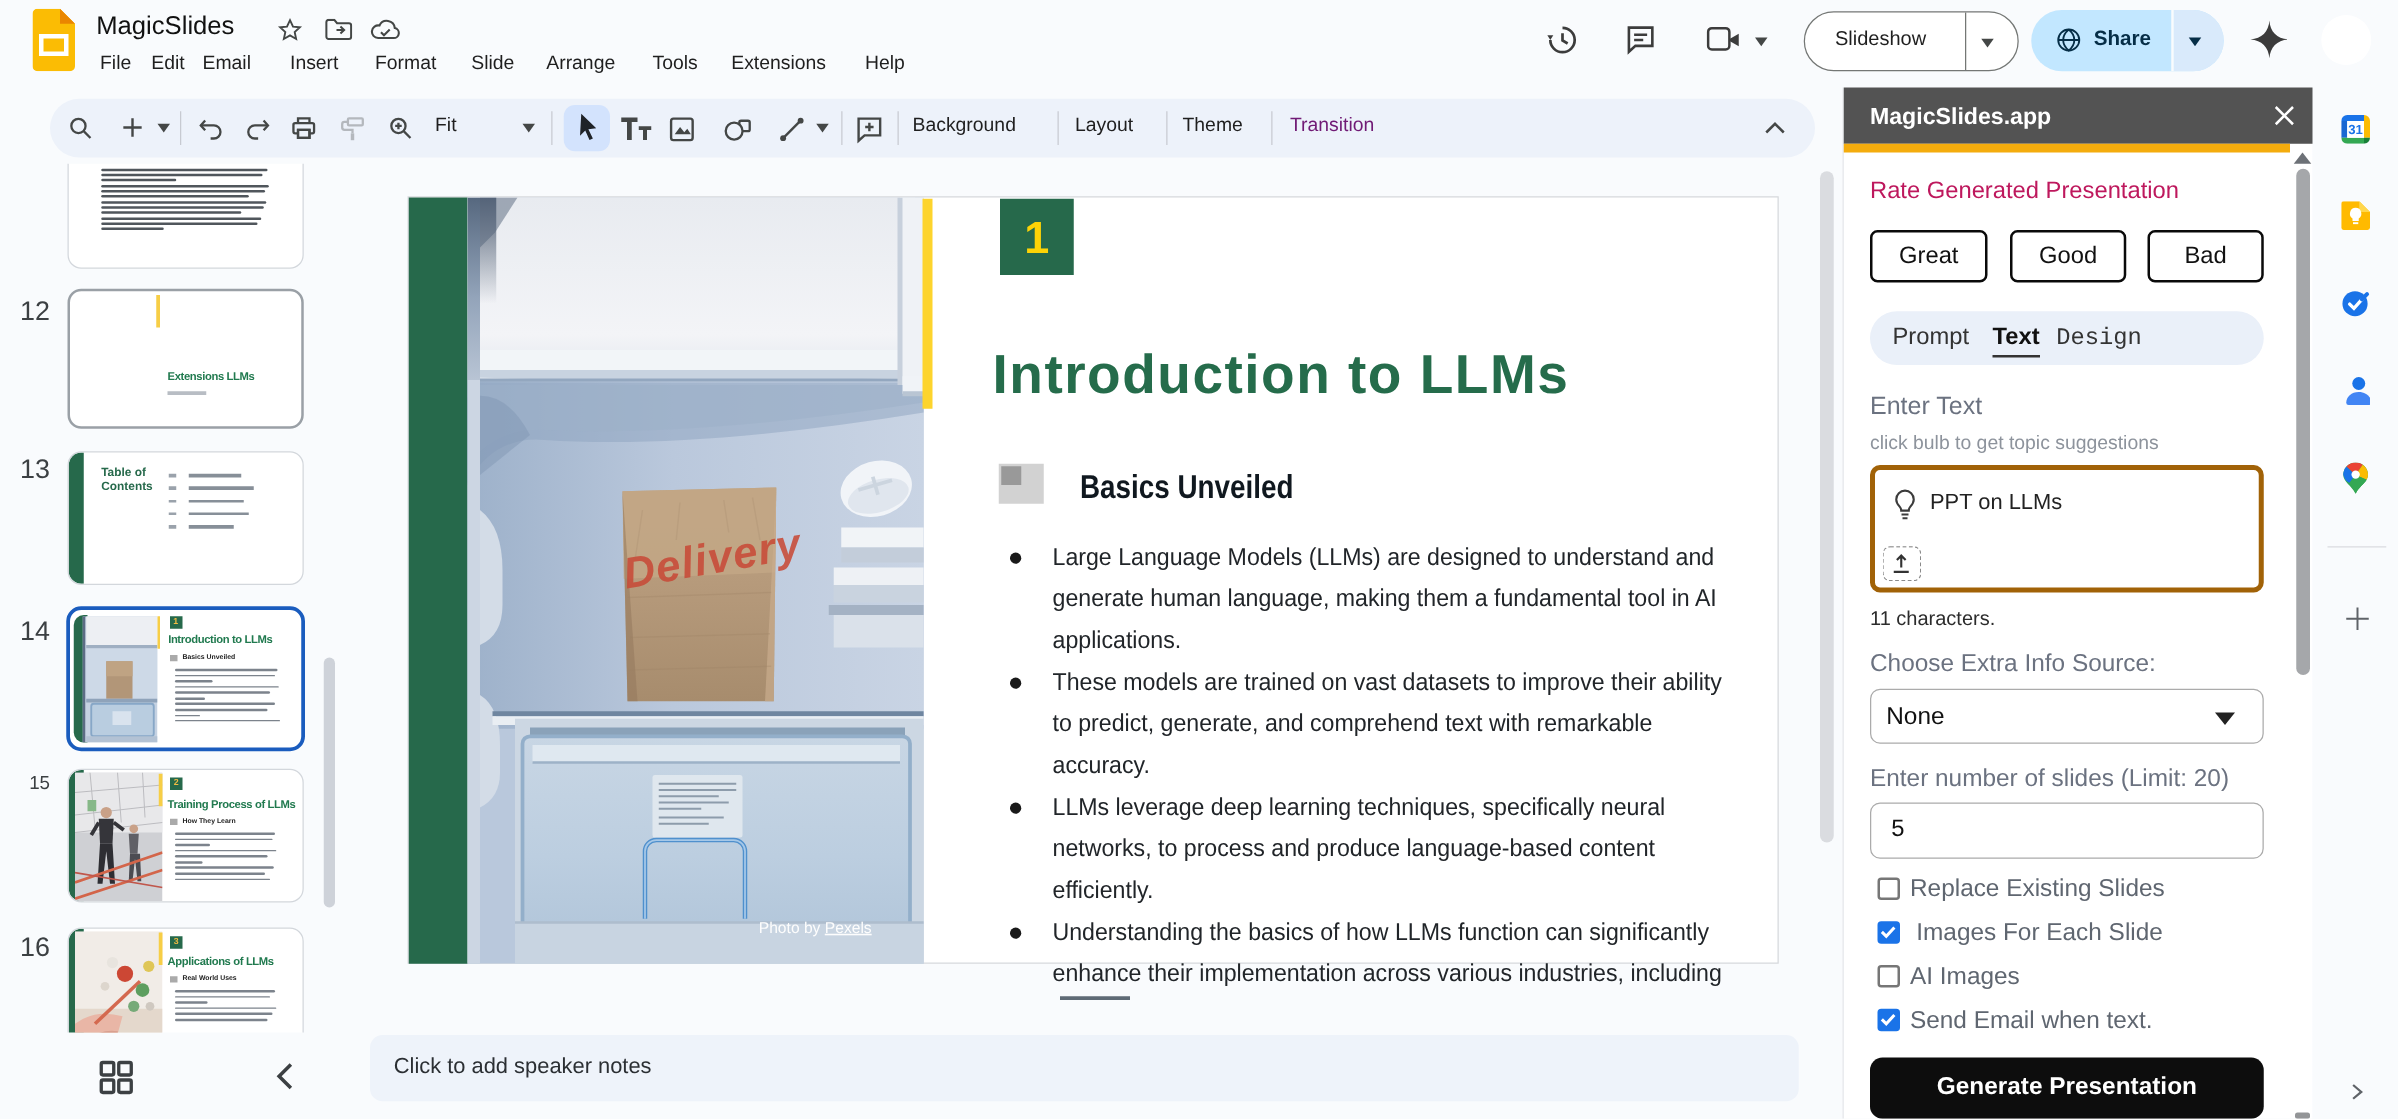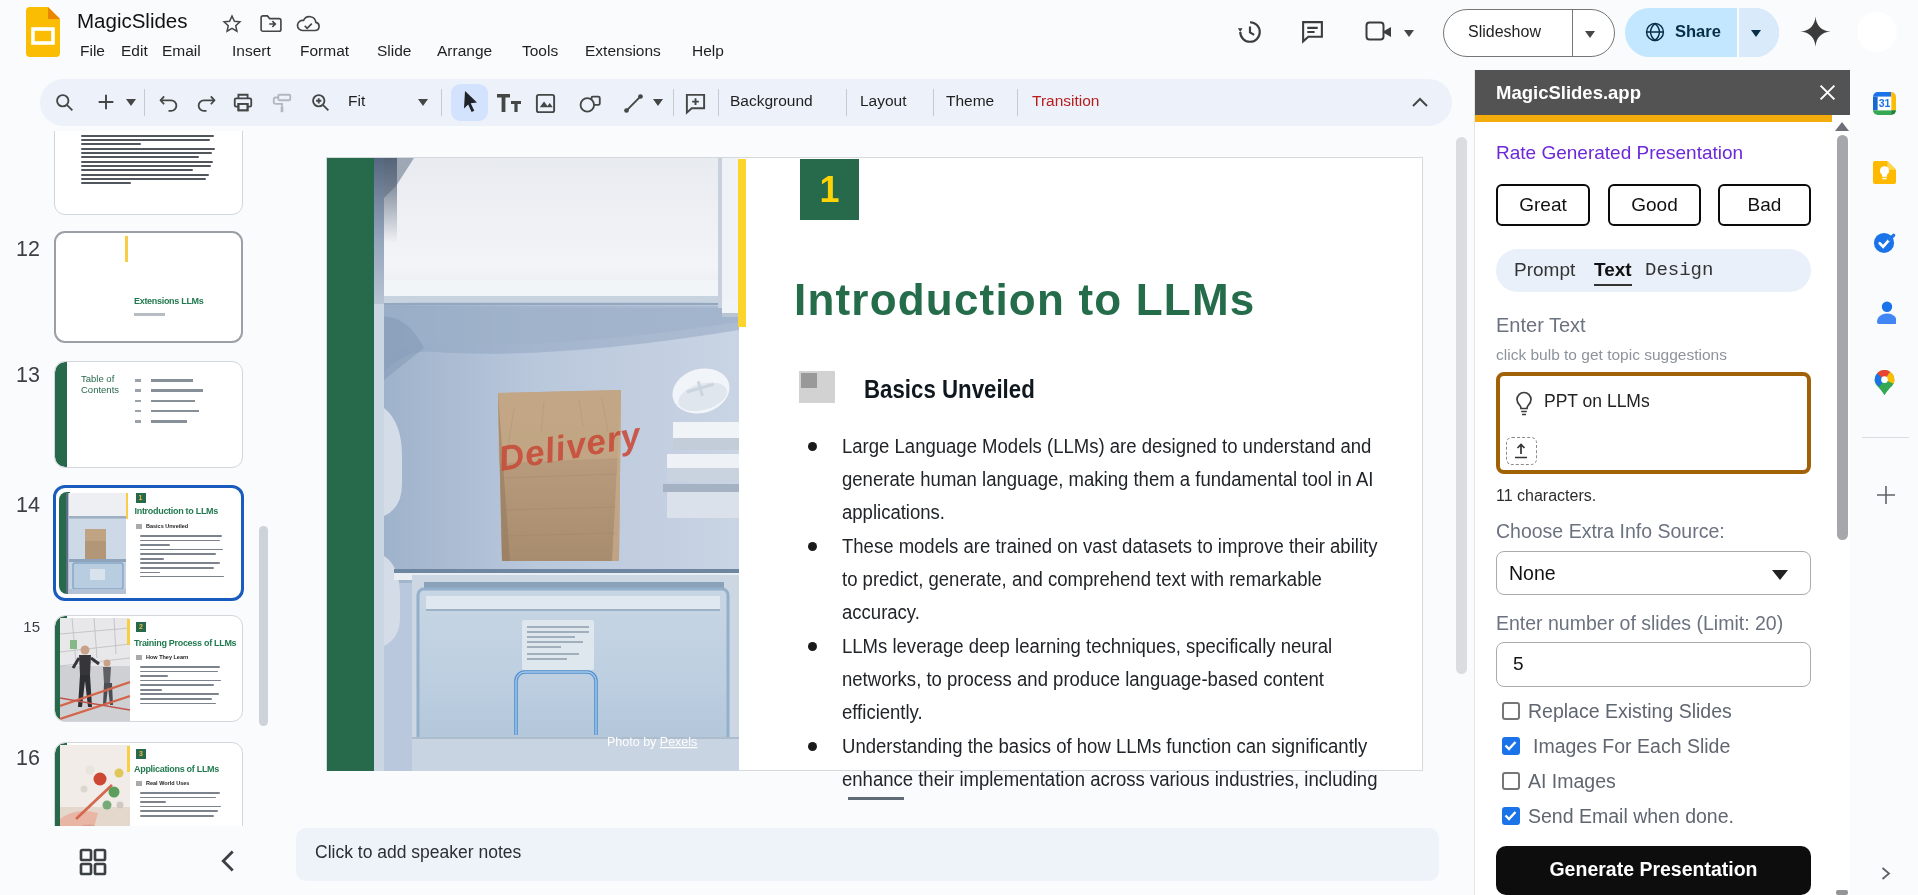--- a/index.html
+++ b/index.html
@@ -162,21 +162,21 @@
       <path d="M3 3 h18 v14 h-13 l-5 4.5 Z"></path>
       <path d="M12 6.5 v7 M8.5 10 h7"></path>
     </svg>
   <div class="abs tbdiv" style="left:678px;"></div>
   <span class="abs" style="left:690px;top:13px;font-size:15.5px;color:#1f1f1f;">Background</span>
   <div class="abs tbdiv" style="left:806px;"></div>
   <span class="abs" style="left:820px;top:13px;font-size:15.5px;color:#1f1f1f;">Layout</span>
   <div class="abs tbdiv" style="left:893px;"></div>
   <span class="abs" style="left:906px;top:13px;font-size:15.5px;color:#1f1f1f;">Theme</span>
   <div class="abs tbdiv" style="left:977px;"></div>
-  <span class="abs" style="left:992px;top:13px;font-size:15.5px;color:#b91c1c;">Transition</span>
+  <span class="abs" style="left:992px;top:13px;font-size:15.5px;color:#701a75;">Transition</span>
   <svg class="abs" style="left:1372px;top:18px" width="16" height="10" viewBox="0 0 16 10" fill="none" stroke="#444746" stroke-width="2">
       <path d="M1 9 L8 2 L15 9"></path>
     </svg>
 </div>
 
 <div class="abs" id="filmstrip" style="left:0;top:131px;width:296px;height:695px;overflow:hidden;">
 
     <div class="abs" style="left:0px;top:106px;width:40px;text-align:right;font-size:21.5px;color:#3c4043;">12</div>
   <div class="abs" style="left:0px;top:232px;width:40px;text-align:right;font-size:21.5px;color:#3c4043;">13</div>
   <div class="abs" style="left:0px;top:362px;width:40px;text-align:right;font-size:21.5px;color:#3c4043;">14</div>
@@ -201,21 +201,21 @@
   </div>
 
   <div class="abs" style="left:54px;top:100px;width:189px;height:112px;background:#fff;border:2.5px solid #9aa0a6;border-radius:11px;overflow:hidden;">
     <div class="abs" style="left:69px;top:3px;width:2.5px;height:26px;background:#f7ce46;"></div>
     <div class="abs" style="left:78px;top:63px;font-size:9px;font-weight:bold;color:#217a4f;letter-spacing:-0.3px;white-space:nowrap;">Extensions LLMs</div>
     <div class="abs" style="left:78px;top:80px;width:31px;height:3px;background:#b8bdc4;"></div>
   </div>
 
   <div class="abs" style="left:54px;top:230px;width:189px;height:107px;background:#fff;border:1px solid #d3d7dc;border-radius:11px;overflow:hidden;">
     <div class="abs" style="left:0;top:0;width:12px;height:105px;background:#26694b;border-radius:10px 0 0 10px;"></div>
-    <div class="abs" style="left:26px;top:11px;font-size:9.5px;font-weight:normal;color:#26694b;line-height:11px;">Table of<br>Contents</div>
+    <div class="abs" style="left:26px;top:11px;font-size:9.5px;font-weight:bold;color:#26694b;line-height:11px;">Table of<br>Contents</div>
     <div class="abs" style="left:80px;top:15px;">
       <div class="trow"><div class="tnum"></div><div class="tbar" style="width:42px"></div></div>
       <div class="trow"><div class="tnum"></div><div class="tbar" style="width:52px"></div></div>
       <div class="trow"><div class="tnum"></div><div class="tbar" style="width:44px"></div></div>
       <div class="trow"><div class="tnum"></div><div class="tbar" style="width:48px"></div></div>
       <div class="trow"><div class="tnum"></div><div class="tbar" style="width:36px"></div></div>
     </div>
   </div>
 
   <div class="abs" style="left:53px;top:354px;width:191px;height:116px;background:#fff;border:3.5px solid #1a5cbe;border-radius:12px;overflow:hidden;">
@@ -489,21 +489,21 @@
     <svg class="abs" style="left:344px;top:14px" width="17" height="17" viewBox="0 0 16 16" stroke="#fff" stroke-width="1.9">
         <path d="M1.5 1.5 L14.5 14.5 M14.5 1.5 L1.5 14.5"></path>
       </svg>
   </div>
   <div class="abs" style="left:0;top:45px;width:357px;height:7px;background:#f4ac0d;"></div>
 
   <div class="abs" style="left:360px;top:52px;width:0;height:0;border-left:7px solid transparent;border-right:7px solid transparent;border-bottom:9px solid #6d7177;"></div>
   <div class="abs" style="left:362px;top:65px;width:11px;height:405px;background:#a5a7aa;border-radius:6px;"></div>
   <div class="abs" style="left:361px;top:820px;width:12px;height:5px;background:#939597;border-radius:2px;"></div>
 
-  <div class="abs" style="left:21px;top:72px;font-size:19px;color:#6d28d9;">Rate Generated Presentation</div>
+  <div class="abs" style="left:21px;top:72px;font-size:19px;color:#be185d;">Rate Generated Presentation</div>
   <div class="abs rbtn" style="left:21px;top:114px;width:94px;">Great</div>
   <div class="abs rbtn" style="left:133px;top:114px;width:93px;">Good</div>
   <div class="abs rbtn" style="left:243px;top:114px;width:93px;">Bad</div>
   <div class="abs" style="left:21px;top:179px;width:315px;height:43px;background:#eaf0f9;border-radius:22px;">
     <span class="abs" style="left:18px;top:10px;font-size:19px;color:#333;">Prompt</span>
     <span class="abs" style="left:98px;top:10px;font-size:19px;color:#111;font-weight:bold;border-bottom:2px solid #333;padding-bottom:3px;">Text</span>
     <span class="abs" style="left:149px;top:10px;font-size:19px;color:#333;font-family:Liberation Mono, monospace;">Design</span>
   </div>
   <div class="abs" style="left:21px;top:244px;font-size:20px;color:#6b7280;">Enter Text</div>
   <div class="abs" style="left:21px;top:276px;font-size:15.5px;color:#8d939c;">click bulb to get topic suggestions</div>
@@ -537,21 +537,21 @@
       </svg>
     </div>
   <div class="abs" style="left:58px;top:665px;font-size:19.5px;color:#5f6670;">Images For Each Slide</div>
   <div class="abs cb" style="left:27px;top:702px;"></div>
   <div class="abs" style="left:53px;top:700px;font-size:19.5px;color:#5f6670;">AI Images</div>
   <div class="abs cbc" style="left:27px;top:737px;">
       <svg width="17" height="17" viewBox="0 0 17 17">
         <path d="M3.5 8.5 l3.5 3.5 l6.5-7" fill="none" stroke="#fff" stroke-width="2.4"></path>
       </svg>
     </div>
-  <div class="abs" style="left:53px;top:735px;font-size:19.5px;color:#5f6670;">Send Email when done.</div>
+  <div class="abs" style="left:53px;top:735px;font-size:19.5px;color:#5f6670;">Send Email when text.</div>
   <div class="abs" style="left:21px;top:776px;width:315px;height:49px;background:#0d0d0d;border-radius:10px;text-align:center;">
     <span style="display:inline-block;margin-top:12px;font-size:19.5px;font-weight:bold;color:#fff;">Generate Presentation</span>
   </div>
 </div>
 
 <div class="abs" id="rail" style="left:1850px;top:0;width:68px;height:895px;background:#f9fbfd;">
 
   <svg class="abs" style="left:23px;top:92px" width="23" height="23" viewBox="0 0 24 24">
     <path d="M0 5 a5 5 0 0 1 5 -5 h14 v5 Z" fill="#1a73e8"></path>
     <path d="M0 5 h5 v14 h-5 Z" fill="#1967d2"></path>

